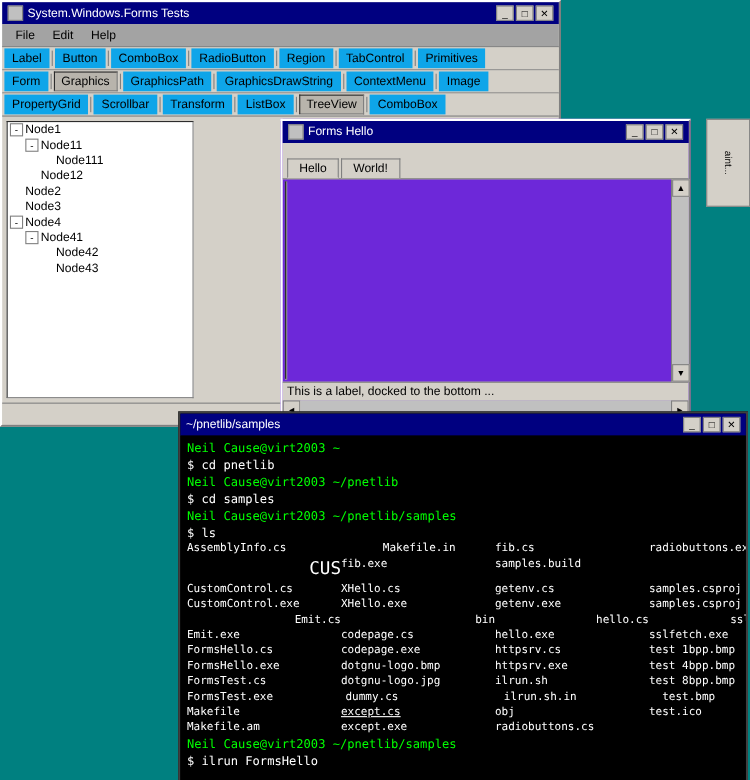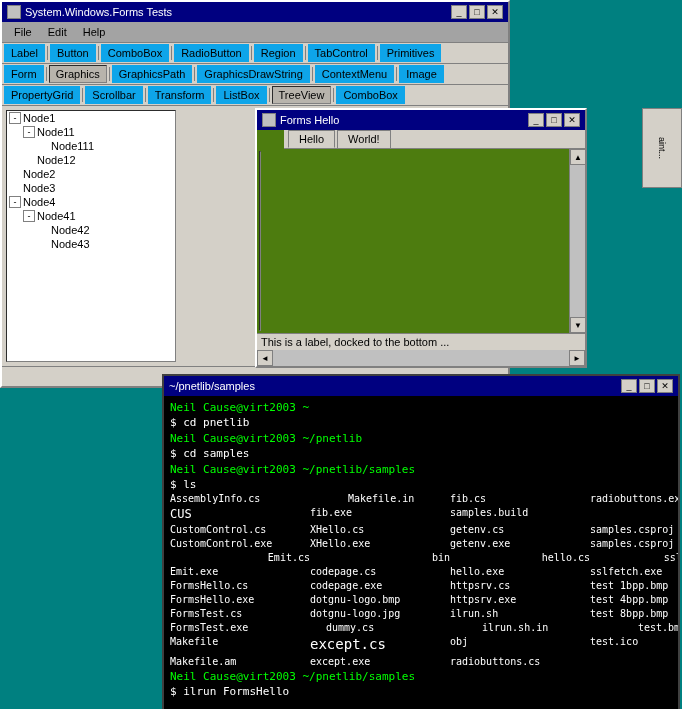--- a/index.html
+++ b/index.html
@@ -161,44 +161,43 @@
       align-items: center;
       padding: 0 4px;
       font-size: 11px;
     }
 
     
     .forms-window {
       position: absolute;
       top: 108px;
       left: 255px;
-      width: 332px;
-      background: #4d7c0f;
+      width: 373px;
+      background: #6d28d9;
       border: 2px solid #fff;
       border-right-color: #808080;
       border-bottom-color: #808080;
     }
 
     .forms-title {
       background: #000080;
       color: #fff;
       padding: 3px 5px;
       display: flex;
       align-items: center;
       justify-content: space-between;
       font-size: 11px;
     }
 
     .forms-tabs {
       display: flex;
       background: #d4d0c8;
-      padding: 0 4px 0;
+      padding: 14px 4px 0;
       gap: 0;
       border-bottom: 1px solid #808080;
-      margin-left: 27px;
     }
 
     .forms-tab {
       padding: 2px 10px;
       background: #d4d0c8;
       border: 1px solid #808080;
       border-bottom: none;
       margin-right: 2px;
       font-size: 11px;
       cursor: pointer;
@@ -550,28 +549,28 @@
   <div class="terminal-content" id="terminal-content">
   <div class="term-line term-green">Neil Cause@virt2003 ~</div>
       <div class="term-line term-white">$ cd pnetlib</div>
       <div class="term-line term-white"></div>
       <div class="term-line term-green">Neil Cause@virt2003 ~/pnetlib</div>
       <div class="term-line term-white">$ cd samples</div>
       <div class="term-line term-white"></div>
       <div class="term-line term-green">Neil Cause@virt2003 ~/pnetlib/samples</div>
       <div class="term-line term-white">$ ls</div>
       <div class="term-line" style="display: flex; gap: 0px;"><span class="term-col term-white" style="font-size: 10px;">AssemblyInfo.cs</span><span class="term-col term-white" style="font-size: 10px; padding-left: 38px;">Makefile.in</span><span class="term-col term-white" style="font-size: 10px;">fib.cs</span><span class="term-col term-white" style="font-size: 10px;">radiobuttons.ex</span></div>
-      <div class="term-line" style="display: flex; gap: 0px;"><span class="term-col term-white" style="font-size: 12px;">CUS</span><span class="term-col term-white" style="font-size: 10px;">fib.exe</span><span class="term-col term-white" style="font-size: 10px;">samples.build</span></div>
+      <div class="term-line" style="display: flex; gap: 0px;"><span class="term-col term-white" style="font-size: 16px; text-align: right;">CUS</span><span class="term-col term-white" style="font-size: 10px;">fib.exe</span><span class="term-col term-white" style="font-size: 10px;">samples.build</span></div>
       <div class="term-line" style="display: flex; gap: 0px;"><span class="term-col term-white" style="font-size: 10px;">CustomControl.cs</span><span class="term-col term-white" style="font-size: 10px;">XHello.cs</span><span class="term-col term-white" style="font-size: 10px;">getenv.cs</span><span class="term-col term-white" style="font-size: 10px;">samples.csproj</span></div>
       <div class="term-line" style="display: flex; gap: 0px;"><span class="term-col term-white" style="font-size: 10px;">CustomControl.exe</span><span class="term-col term-white" style="font-size: 10px;">XHello.exe</span><span class="term-col term-white" style="font-size: 10px;">getenv.exe</span><span class="term-col term-white" style="font-size: 10px;">samples.csproj</span></div>
       <div class="term-line" style="display: flex; gap: 0px; text-align: right;"><span class="term-col term-white" style="font-size: 10px;">Emit.cs</span><span class="term-col term-white" style="font-size: 10px; padding-left: 34px;">bin</span><span class="term-col term-white" style="font-size: 10px;">hello.cs</span><span class="term-col term-white" style="font-size: 10px;">sslfetch.cs</span></div>
       <div class="term-line" style="display: flex; gap: 0px;"><span class="term-col term-white" style="font-size: 10px;">Emit.exe</span><span class="term-col term-white" style="font-size: 10px;">codepage.cs</span><span class="term-col term-white" style="font-size: 10px;">hello.exe</span><span class="term-col term-white" style="font-size: 10px;">sslfetch.exe</span></div>
       <div class="term-line" style="display: flex; gap: 0px;"><span class="term-col term-white" style="font-size: 10px;">FormsHello.cs</span><span class="term-col term-white" style="font-size: 10px;">codepage.exe</span><span class="term-col term-white" style="font-size: 10px;">httpsrv.cs</span><span class="term-col term-white" style="font-size: 10px;">test 1bpp.bmp</span></div>
       <div class="term-line" style="display: flex; gap: 0px;"><span class="term-col term-white" style="font-size: 10px;">FormsHello.exe</span><span class="term-col term-white" style="font-size: 10px;">dotgnu-logo.bmp</span><span class="term-col term-white" style="font-size: 10px;">httpsrv.exe</span><span class="term-col term-white" style="font-size: 10px;">test 4bpp.bmp</span></div>
       <div class="term-line" style="display: flex; gap: 0px;"><span class="term-col term-white" style="font-size: 10px;">FormsTest.cs</span><span class="term-col term-white" style="font-size: 10px;">dotgnu-logo.jpg</span><span class="term-col term-white" style="font-size: 10px;">ilrun.sh</span><span class="term-col term-white" style="font-size: 10px;">test 8bpp.bmp</span></div>
-      <div class="term-line" style="display: flex; gap: 16px;"><span class="term-col term-white" style="font-size: 10px;">FormsTest.exe</span><span class="term-col term-white" style="font-size: 10px;">dummy.cs</span><span class="term-col term-white" style="font-size: 10px;">ilrun.sh.in</span><span class="term-col term-white" style="font-size: 10px;">test.bmp</span></div>
-      <div class="term-line" style="display: flex; gap: 0px;"><span class="term-col term-white" style="font-size: 10px;">Makefile</span><span class="term-col term-white" style="font-size: 14px;">except.cs</span><span class="term-col term-white" style="font-size: 10px;">obj</span><span class="term-col term-white" style="font-size: 10px;">test.ico</span></div>
+      <div class="term-line" style="display: flex; gap: 4px;"><span class="term-col term-white" style="font-size: 10px;">FormsTest.exe</span><span class="term-col term-white" style="font-size: 10px;">dummy.cs</span><span class="term-col term-white" style="font-size: 10px;">ilrun.sh.in</span><span class="term-col term-white" style="font-size: 10px;">test.bmp</span></div>
+      <div class="term-line" style="display: flex; gap: 0px;"><span class="term-col term-white" style="font-size: 10px;">Makefile</span><span class="term-col term-white" style="font-size: 10px; text-decoration: underline;">except.cs</span><span class="term-col term-white" style="font-size: 10px;">obj</span><span class="term-col term-white" style="font-size: 10px;">test.ico</span></div>
       <div class="term-line" style="display: flex; gap: 0px;"><span class="term-col term-white" style="font-size: 10px;">Makefile.am</span><span class="term-col term-white" style="font-size: 10px;">except.exe</span><span class="term-col term-white" style="font-size: 10px;">radiobuttons.cs</span><span class="term-col term-white" style="font-size: 10px;"></span></div>
       <div class="term-line term-white"></div>
       <div class="term-line term-green">Neil Cause@virt2003 ~/pnetlib/samples</div>
       <div class="term-line term-white">$ ilrun FormsHello</div>
     </div>
 </div>
 
 </body></html>

